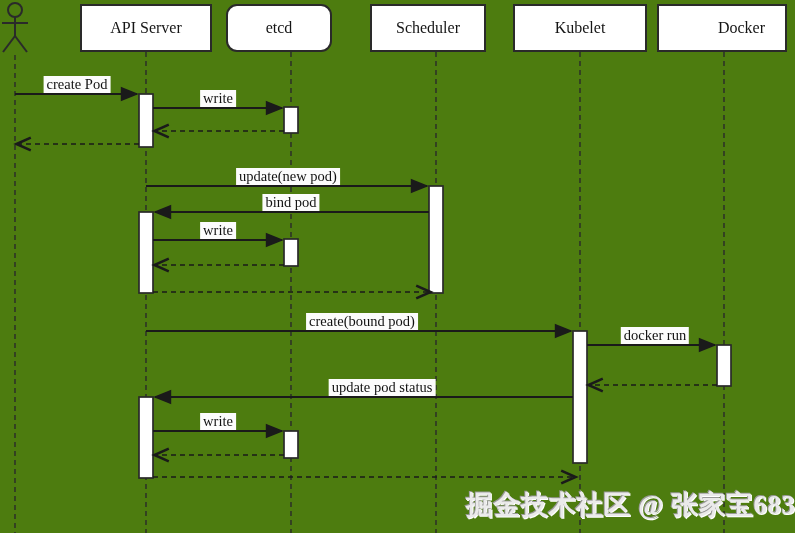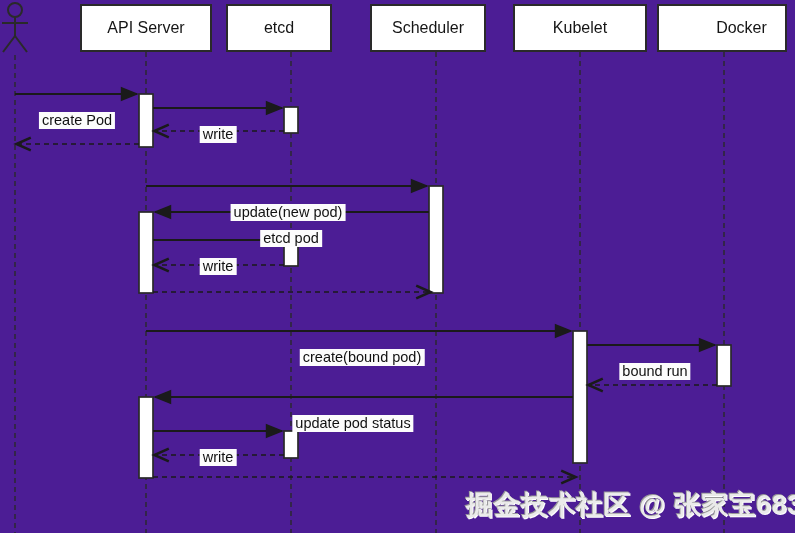--- a/index.html
+++ b/index.html
@@ -1,32 +1,32 @@
 <!DOCTYPE html>
 <html><head>
 <meta charset="utf-8">
 <style>
   html,body{margin:0;padding:0;}
   #stage{
     position:relative;width:795px;height:533px;overflow:hidden;
-    background:#4c1d95;
-    font-family:Liberation Sans, sans-serif;
+    background:#4d7c0f;
+    font-family:Liberation Serif, serif;
     color:#111;
   }
   #diagram-svg{position:absolute;left:0;top:0;}
   .pbox{
     position:absolute;top:4px;height:48px;box-sizing:border-box;
     background:#ffffff;border:2px solid #2a2a2a;
     display:flex;align-items:center;justify-content:center;
     font-size:16px;color:#151515;
   }
   .msg-label{
     position:absolute;transform:translateX(-50%);
     background:#fcfcfc;padding:0 3px;
-    font-size:14.5px;line-height:1.15;white-space:nowrap;color:#111;margin-top:36px;
+    font-size:14.5px;line-height:1.15;white-space:nowrap;color:#111;
   }
   .watermark{
     position:absolute;left:466px;top:487px;
     font-size:27px;font-weight:bold;letter-spacing:0.5px;white-space:nowrap;
     color:#eaeaea;
     text-shadow:-1px -1px 0 #999999, 1px 1px 0 #ffffff;
   }
 </style>
 </head>
 <body>
@@ -89,30 +89,30 @@
       <line x1="139" y1="144" x2="18" y2="144" marker-end="url(#mo)"></line>
       <line x1="284" y1="265" x2="156" y2="265" marker-end="url(#mo)"></line>
       <line x1="153" y1="292" x2="429" y2="292" marker-end="url(#mo)"></line>
       <line x1="717" y1="385" x2="590" y2="385" marker-end="url(#mo)"></line>
       <line x1="284" y1="455" x2="156" y2="455" marker-end="url(#mo)"></line>
       <line x1="153" y1="477" x2="574" y2="477" marker-end="url(#mo)"></line>
     </g>
   </svg>
 
   <div class="pbox" style="left:80px;width:132px;">API Server</div>
-  <div class="pbox" style="left:226px;width:106px;">etcd</div>
+  <div class="pbox" style="left:226px;width:106px;border-radius:11px;">etcd</div>
   <div class="pbox" style="left:370px;width:116px;">Scheduler</div>
   <div class="pbox" style="left:513px;width:134px;">Kubelet</div>
   <div class="pbox" style="left:657px;width:130px;padding-left:39px;">Docker</div>
 
   <div class="msg-label" style="left:77px;top:76px;">create Pod</div>
   <div class="msg-label" style="left:218px;top:90px;">write</div>
   <div class="msg-label" style="left:288px;top:168px;">update(new pod)</div>
-  <div class="msg-label" style="left:291px;top:194px;">etcd pod</div>
+  <div class="msg-label" style="left:291px;top:194px;">bind pod</div>
   <div class="msg-label" style="left:218px;top:222px;">write</div>
   <div class="msg-label" style="left:362px;top:313px;">create(bound pod)</div>
-  <div class="msg-label" style="left:655px;top:327px;">bound run</div>
-  <div class="msg-label" style="left:353px;top:379px;">update pod status</div>
+  <div class="msg-label" style="left:655px;top:327px;">docker run</div>
+  <div class="msg-label" style="left:382px;top:379px;">update pod status</div>
   <div class="msg-label" style="left:218px;top:413px;">write</div>
 
   <div class="watermark">掘金技术社区 @ 张家宝6837</div>
 
 </div>
 
 </body></html>

